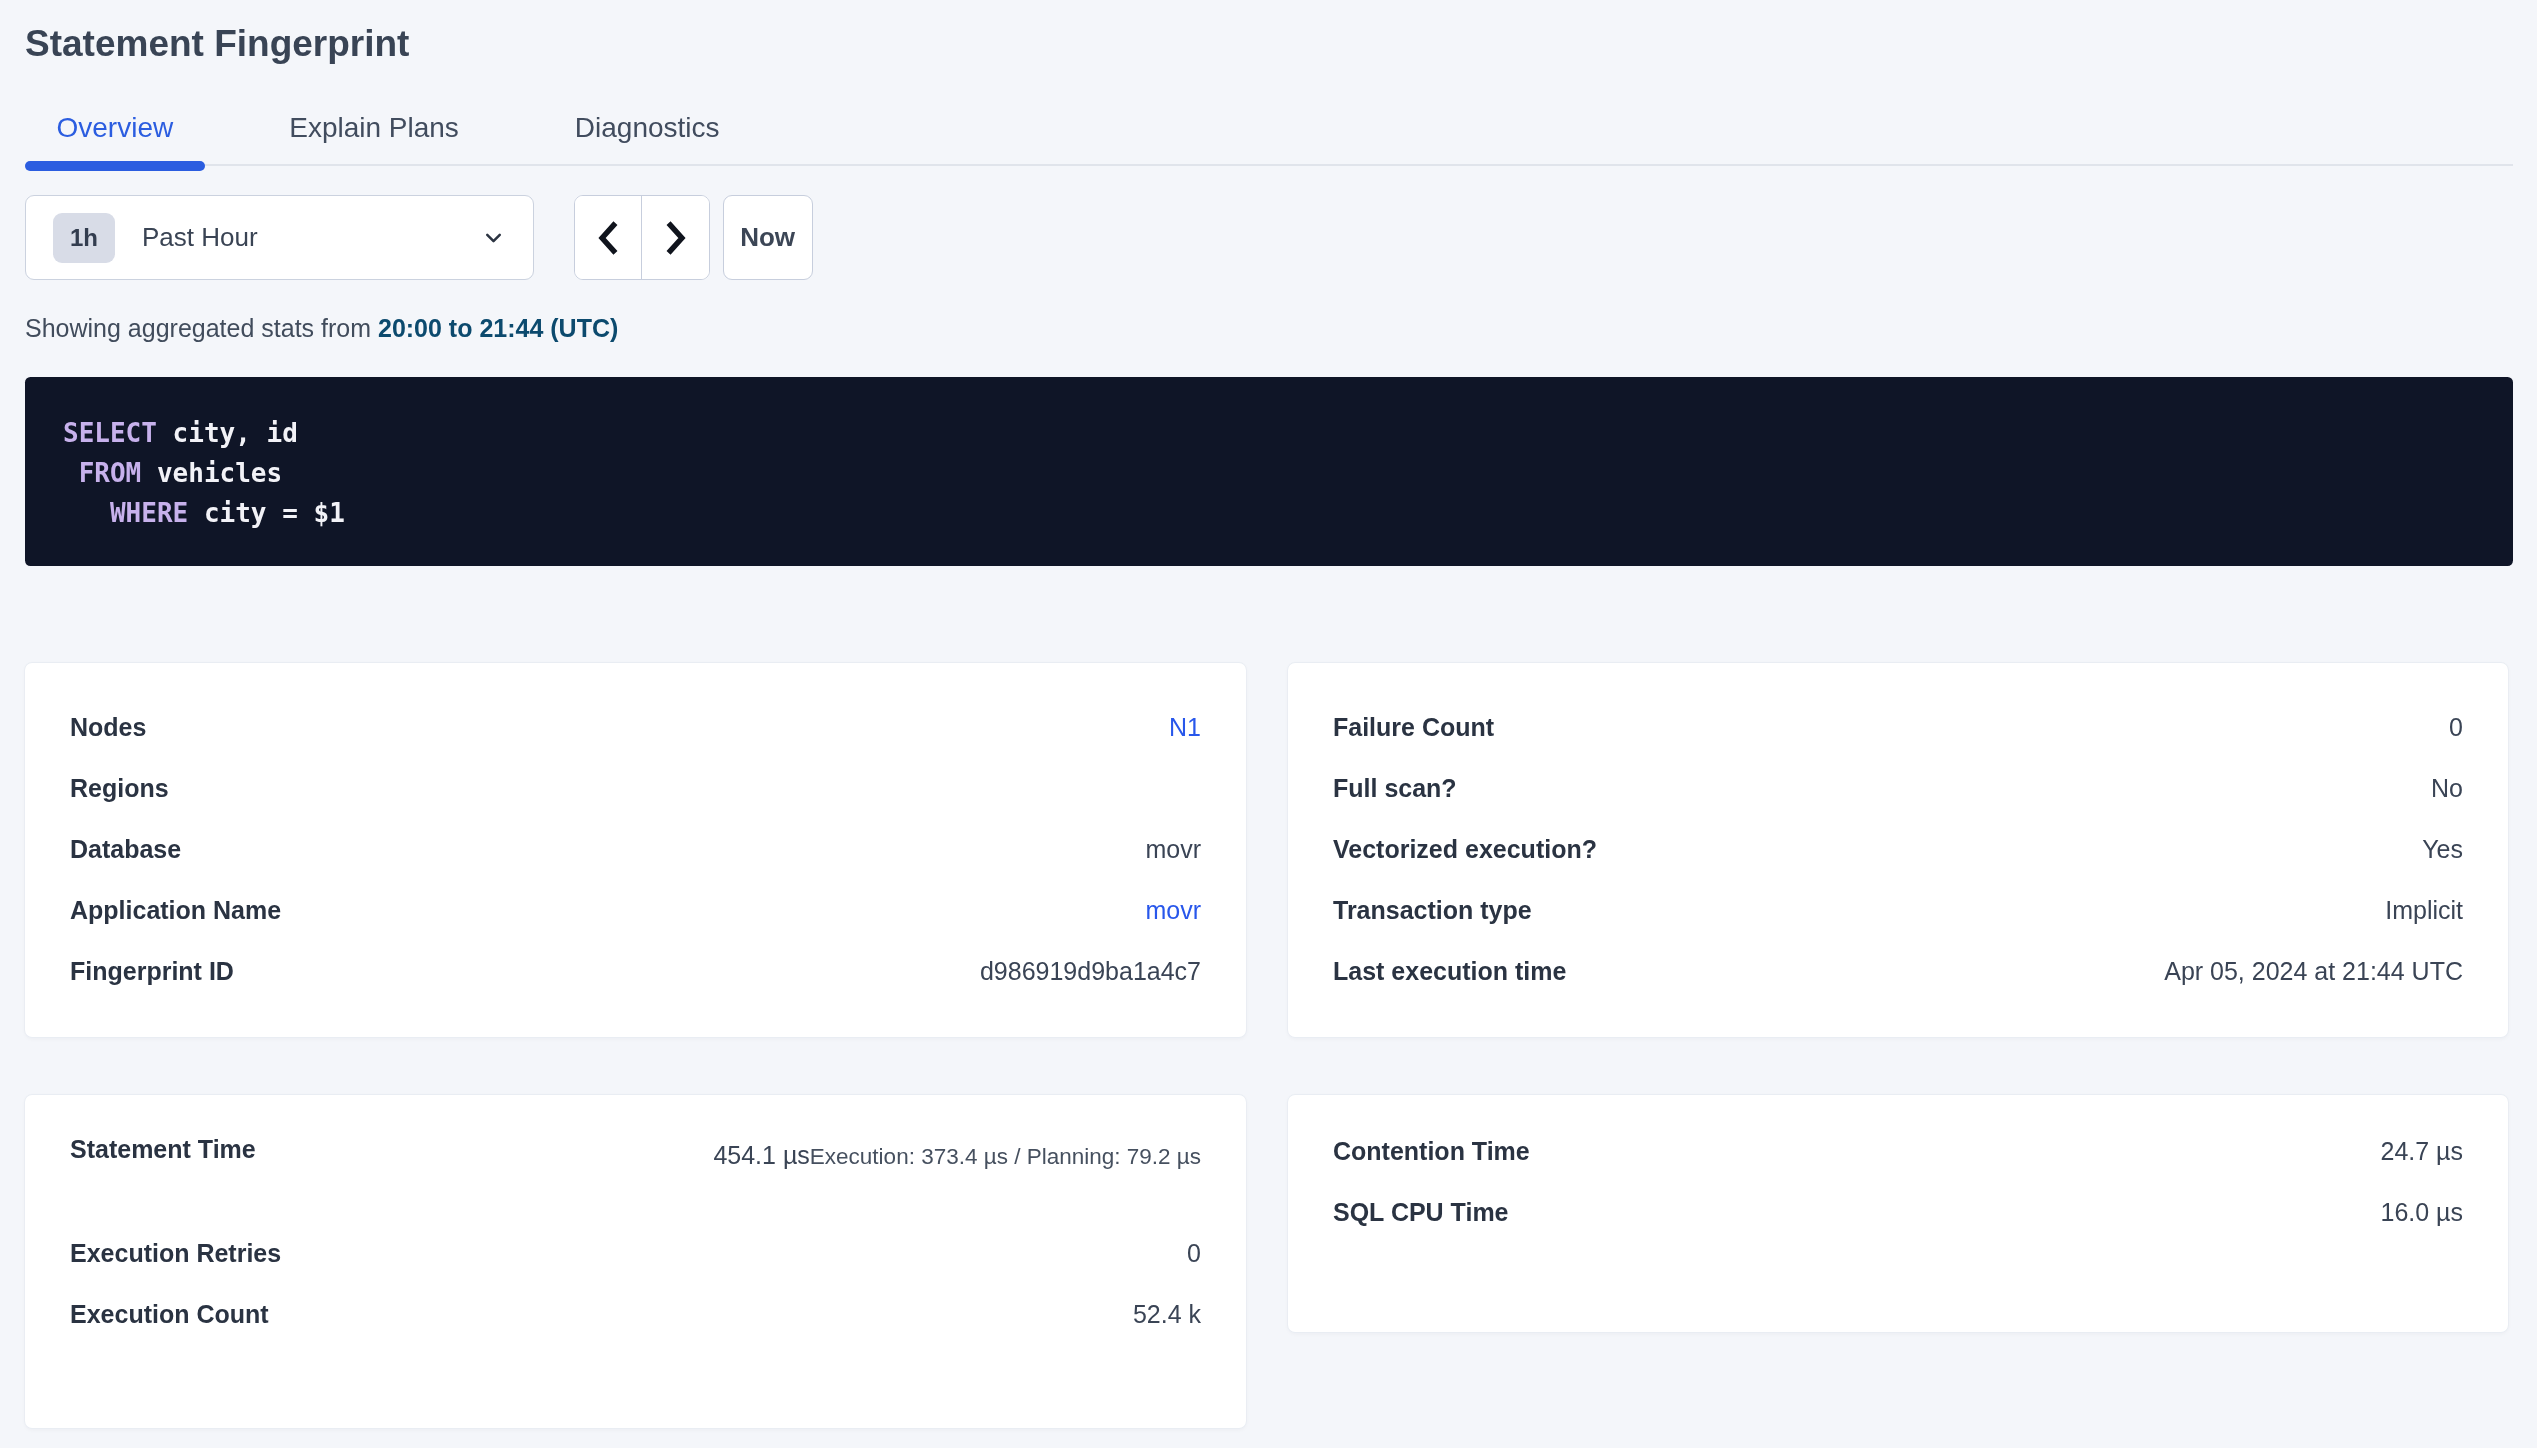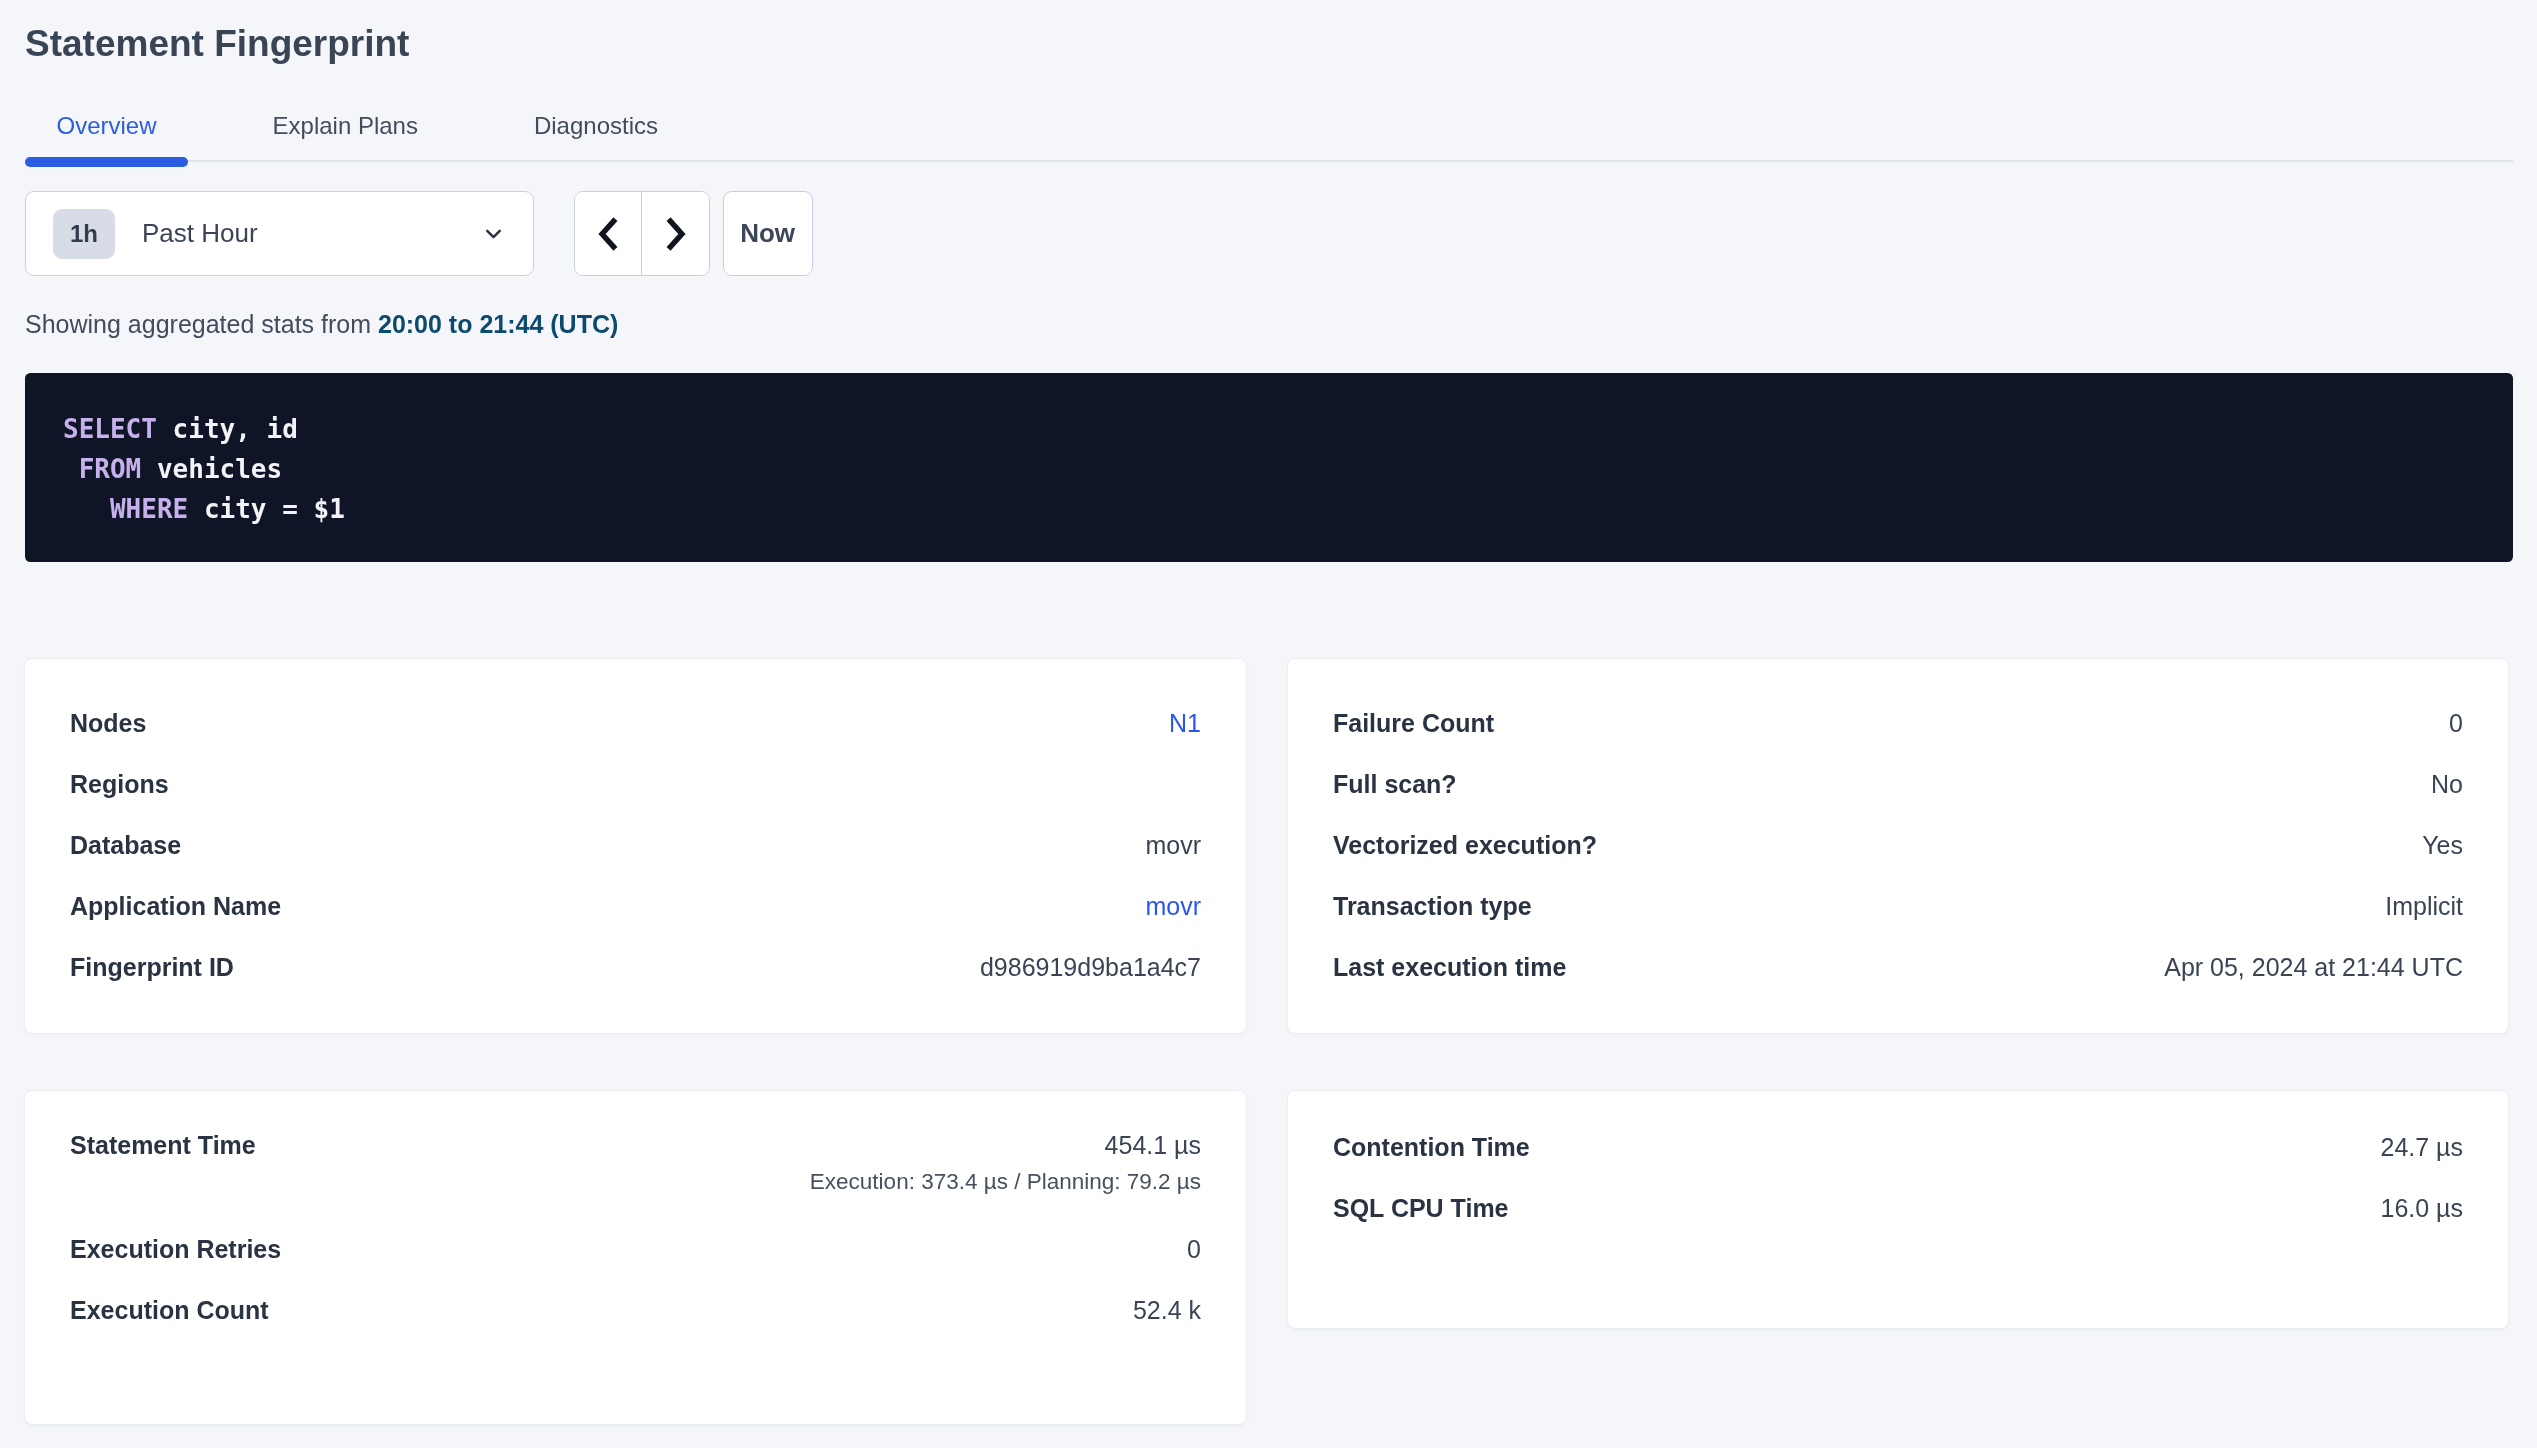--- a/index.html
+++ b/index.html
@@ -22,21 +22,21 @@
 
   
   .tabs {
     margin-top:38px;
     display:flex;
     border-bottom:2.7px solid #e0e4eb;
   }
   .tab {
     padding:9px 31.5px 20px 31.5px;
     margin-right:53px;
-    font-size:24px;
+    font-size:28px;
     color:#414c5e;
     position:relative;
     cursor:pointer;
     white-space:nowrap;
   }
   .tab.active { color:#2b5de0; }
   .tab.active::after {
     content:"";
     position:absolute;
     left:0; right:0; bottom:-6.3px;
@@ -174,21 +174,21 @@
     color:#2a3342;
     white-space:nowrap;
   }
   .stat-value {
     font-size:25px;
     color:#3a4455;
     text-align:right;
     white-space:nowrap;
   }
   .stat-value.link { color:#2857eb; cursor:pointer; }
-  .value-stack { display:flex; flex-direction:column; align-items:flex-end; }
+  .value-stack { display:flex; flex-direction:row; align-items:flex-end; }
   .stat-subvalue {
     margin-top:9px;
     font-size:22.5px;
     color:#46505f;
     text-align:right;
     white-space:nowrap;
   }
 
   .icon { display:inline-flex; align-items:center; justify-content:center; }
 </style>

